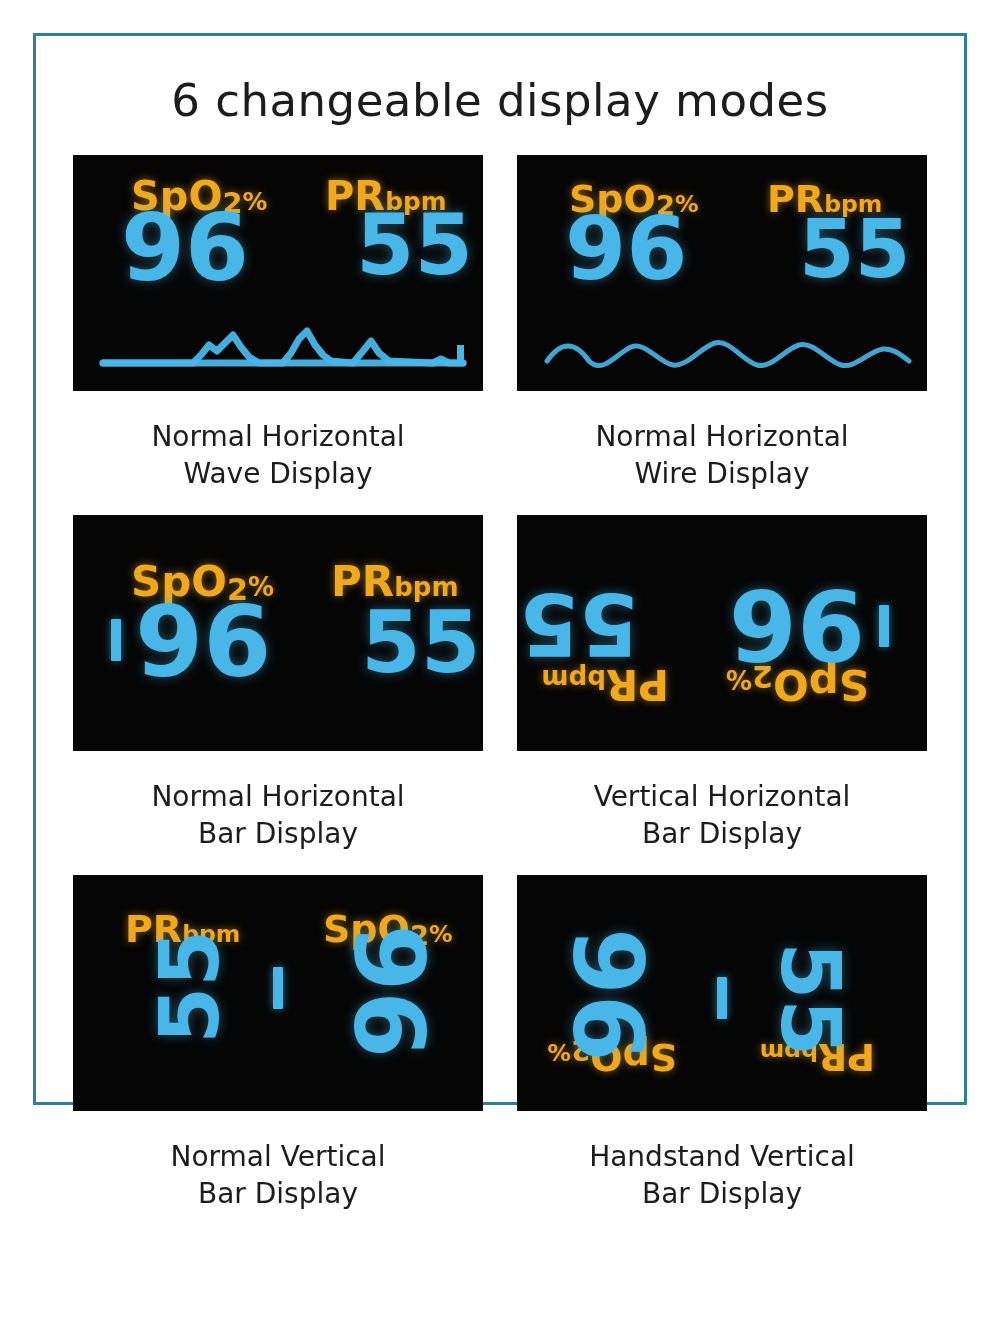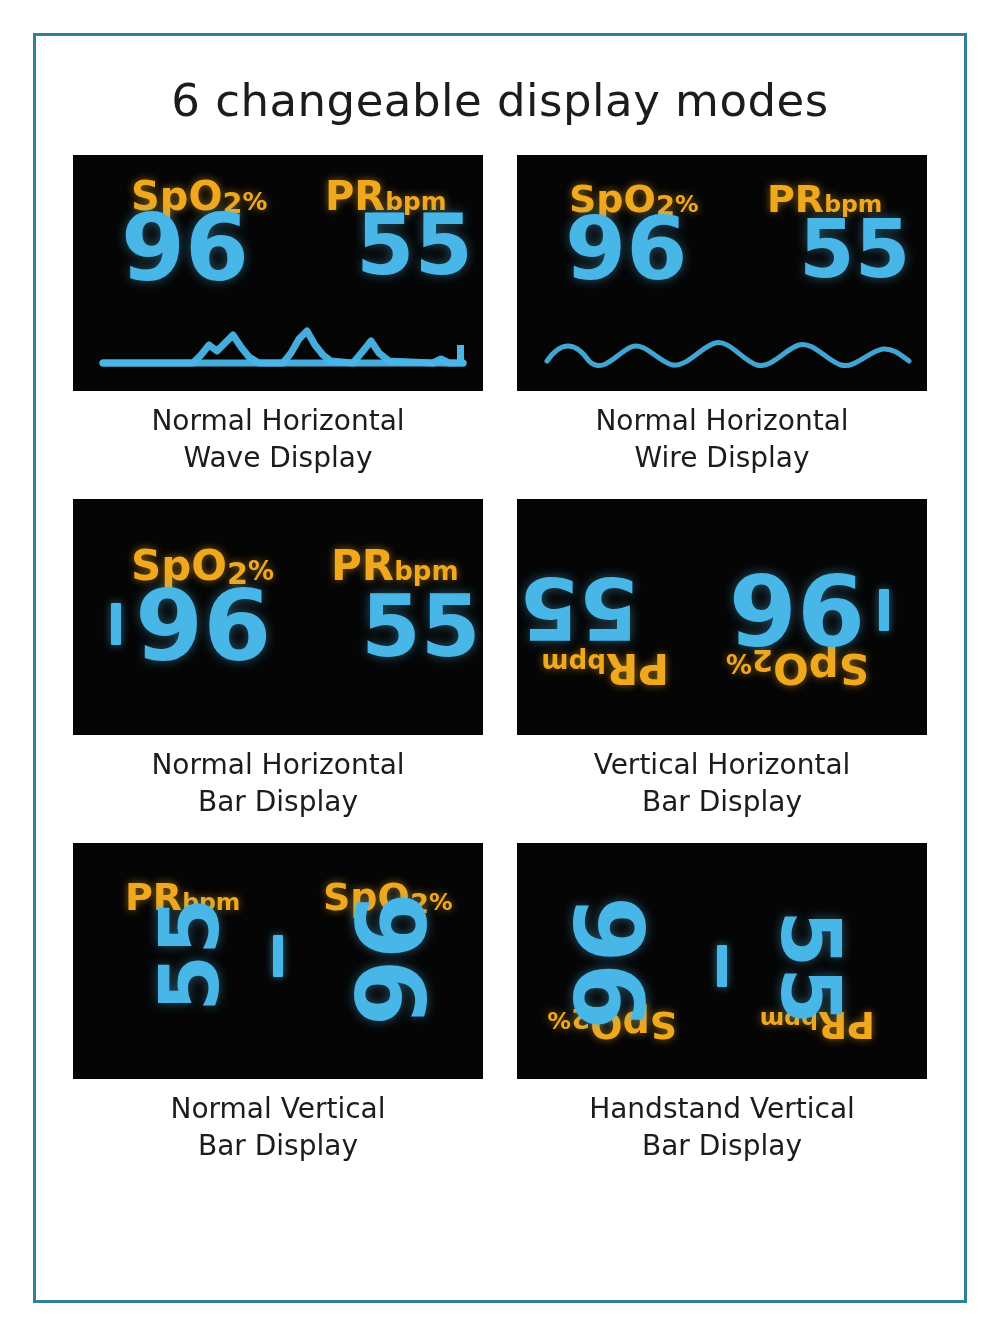--- a/index.html
+++ b/index.html
@@ -12,21 +12,21 @@
     height: 1336px;
     font-family: "Liberation Sans", sans-serif;
     position: relative;
     overflow: hidden;
   }
   .page-frame {
     position: absolute;
     left: 33px;
     top: 33px;
     width: 934px;
-    height: 1270px;
+    height: 1072px;
     border: 3px solid #2e7f97;
     box-sizing: border-box;
     background: #ffffff;
   }
   .page-title {
     text-align: center;
     font-family: "DejaVu Sans", sans-serif;
     font-size: 45px;
     font-weight: 400;
     color: #1c1c1c;
@@ -47,21 +47,21 @@
     align-items: center;
   }
   .screen {
     width: 410px;
     height: 236px;
     background: #050505;
     position: relative;
     overflow: hidden;
   }
   .caption {
-    margin-top: 12px;
+    margin-top: 28px;
     text-align: center;
     font-family: "DejaVu Sans", sans-serif;
     font-size: 28px;
     line-height: 1.32;
     color: #1c1c1c;
     white-space: pre-line;
   }
 
   
   .lbl {

